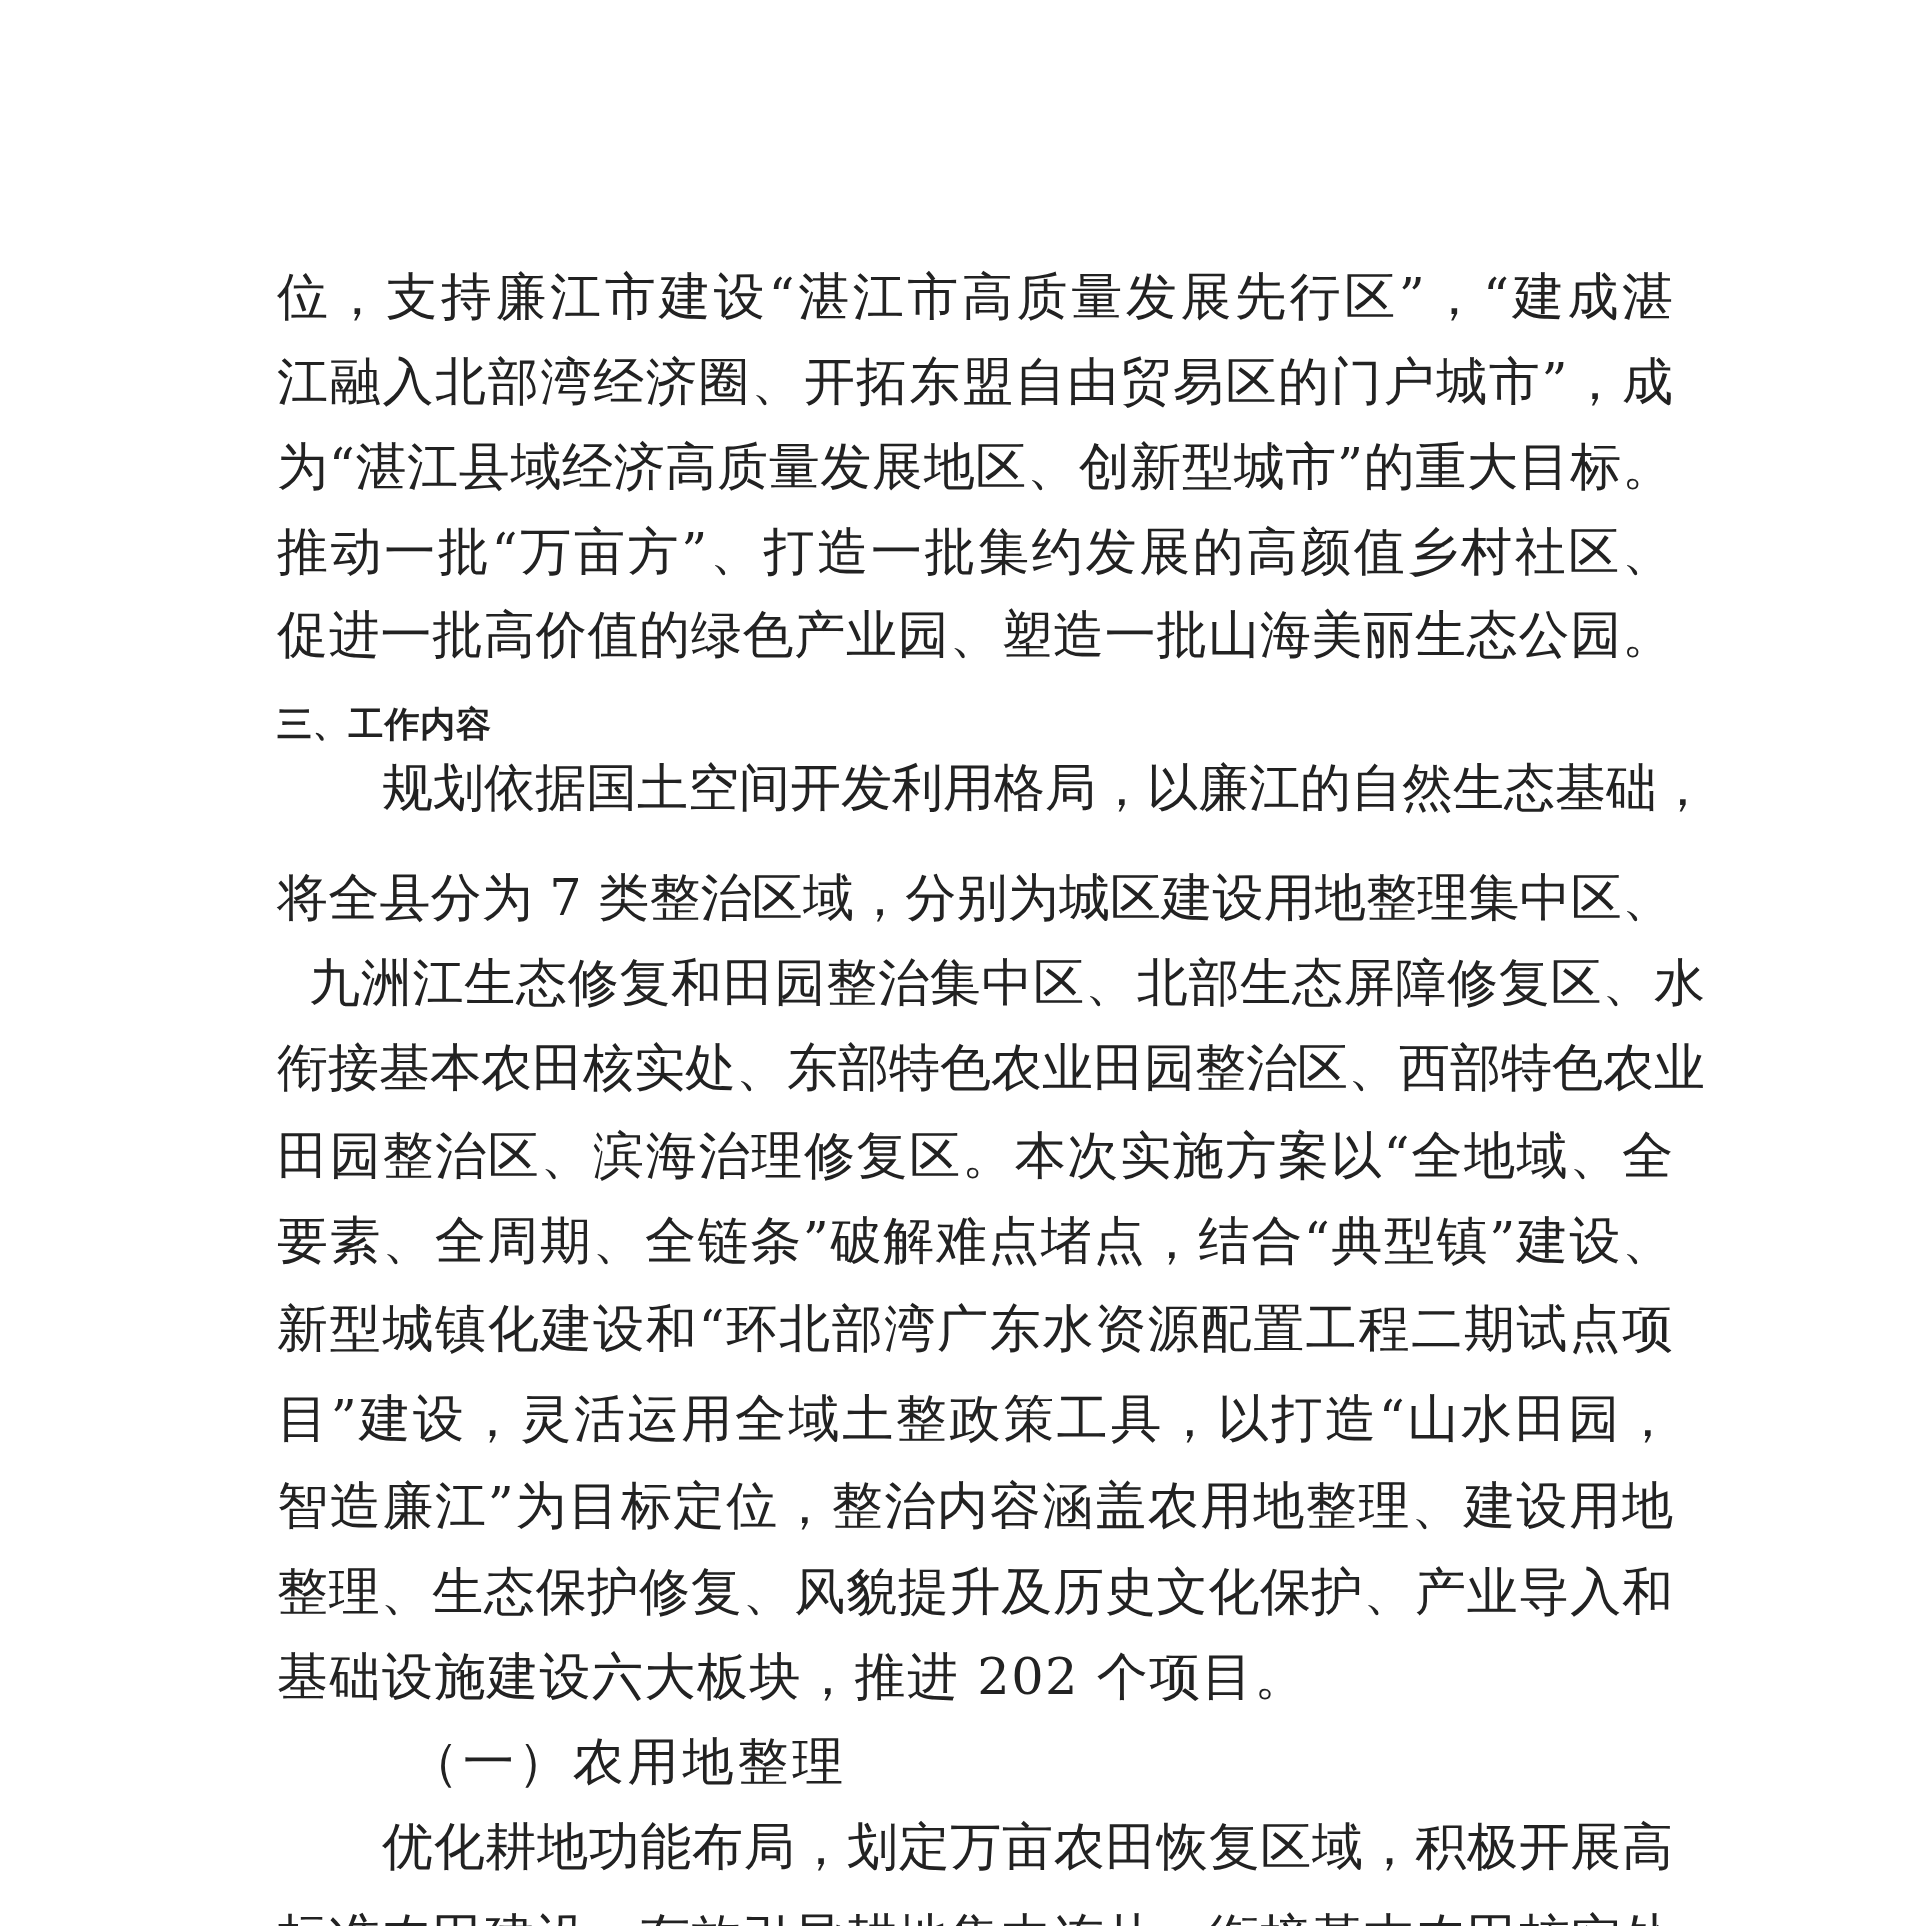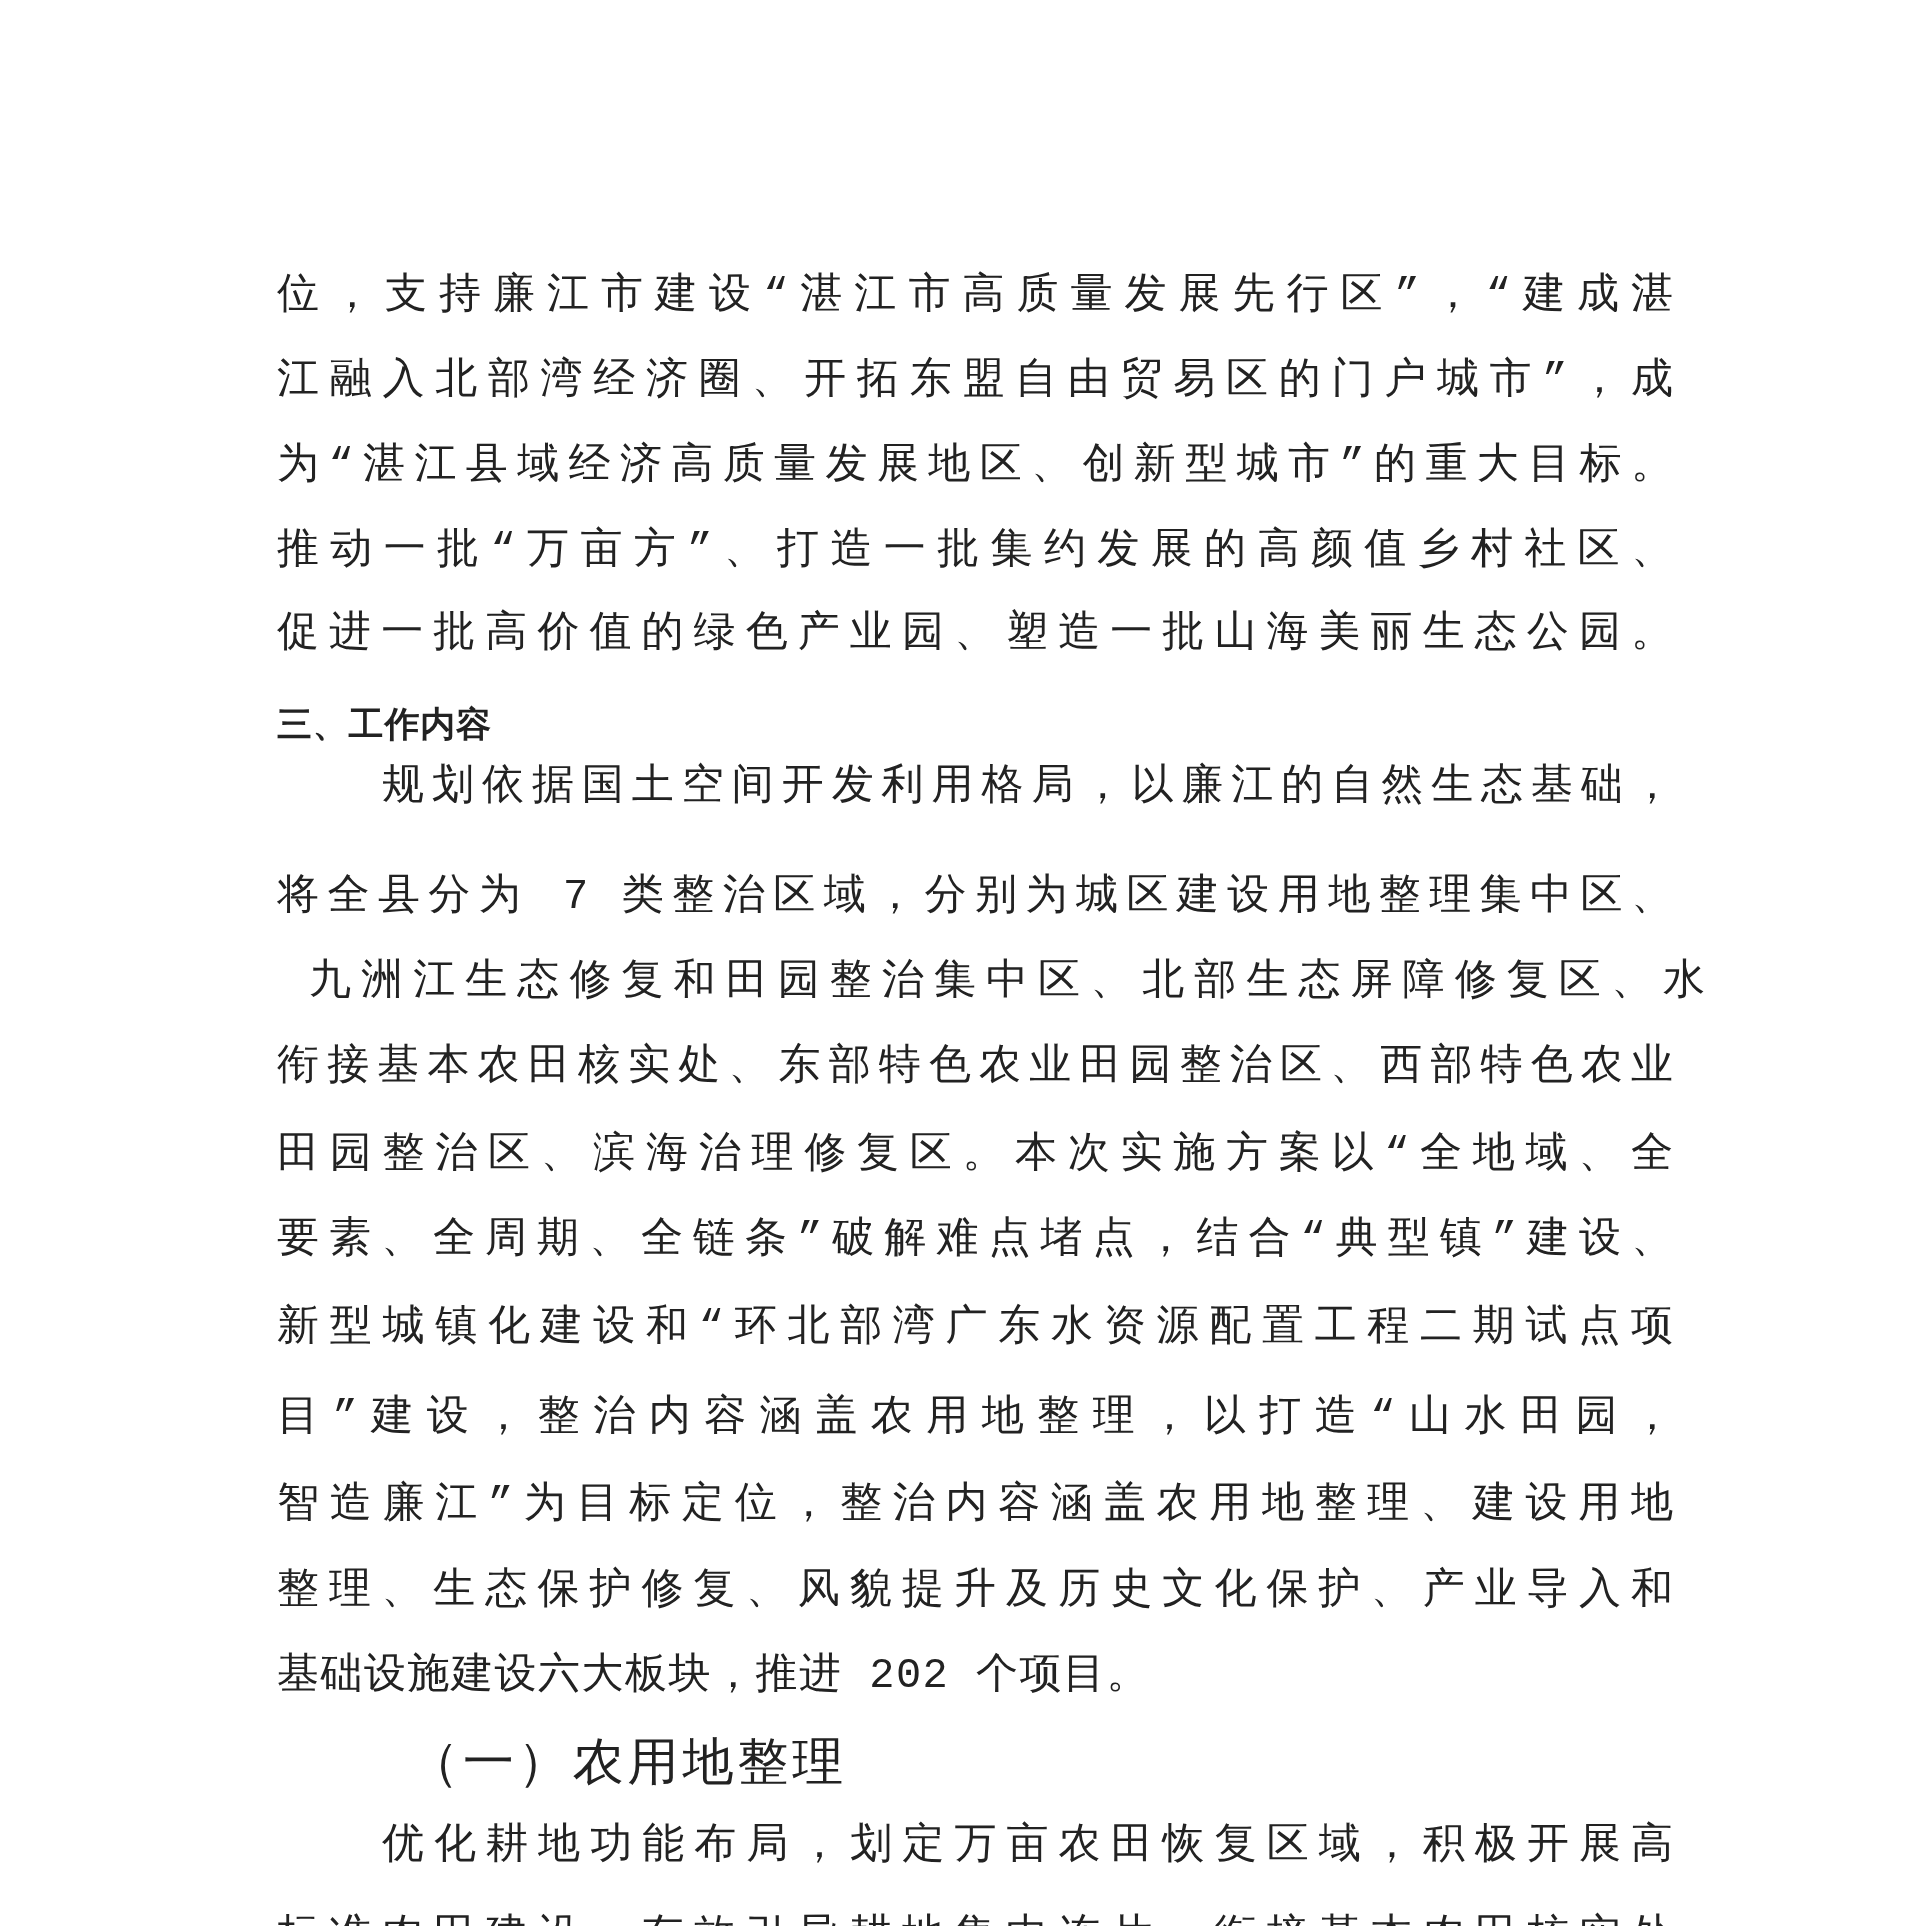--- a/index.html
+++ b/index.html
@@ -21,26 +21,25 @@
     background: #ffffff;
     color: #222222;
     font-family: "DejaVu Serif", "Liberation Serif", serif;
   }
   .line {
     position: absolute;
     left: 277px;
     width: 1396px;
     height: 69px;
     line-height: 69px;
-    font-size: 42px;
+    font-size: 51px;
     white-space: nowrap;
     text-align: justify;
     text-align-last: justify;
     overflow: visible;
-    font-family: Liberation Mono, monospace;
   }
   .line.indent {
     left: 382px;
     width: 1291px;
   }
   .line.last {
     text-align: left;
     text-align-last: left;
     letter-spacing: 1.5px;
   }
@@ -79,21 +78,21 @@
 
   <div class="heading" style="top:690px;">三、工作内容</div>
 
   <div class="line indent" style="top:753px;">规划依据国土空间开发利用格局，以廉江的自然生态基础，</div>
   <div class="line" style="top:863px;">将全县分为 7 类整治区域，分别为城区建设用地整理集中区、</div>
   <div class="line" style="top:948px;margin-left:32px;">九洲江生态修复和田园整治集中区、北部生态屏障修复区、水</div>
   <div class="line" style="top:1033px;">衔接基本农田核实处、东部特色农业田园整治区、西部特色农业</div>
   <div class="line" style="top:1121px;">田园整治区、滨海治理修复区。本次实施方案以“全地域、全</div>
   <div class="line" style="top:1206px;">要素、全周期、全链条”破解难点堵点，结合“典型镇”建设、</div>
   <div class="line" style="top:1294px;">新型城镇化建设和“环北部湾广东水资源配置工程二期试点项</div>
-  <div class="line" style="top:1384px;">目”建设，整治内容涵盖农用地整理，以打造“山水田园，</div>
+  <div class="line" style="top:1384px;">目”建设，灵活运用全域土整政策工具，以打造“山水田园，</div>
   <div class="line" style="top:1471px;">智造廉江”为目标定位，整治内容涵盖农用地整理、建设用地</div>
   <div class="line" style="top:1557px;">整理、生态保护修复、风貌提升及历史文化保护、产业导入和</div>
   <div class="line last" style="top:1642px;">基础设施建设六大板块，推进 202 个项目。</div>
 
   <div class="subheading" style="top:1728px;">（一）农用地整理</div>
 
   <div class="line indent" style="top:1812px;">优化耕地功能布局，划定万亩农田恢复区域，积极开展高</div>
   <div class="line" style="top:1903px;">标准农田建设，有效引导耕地集中连片，衔接基本农田核实处</div>
 
 </div>

